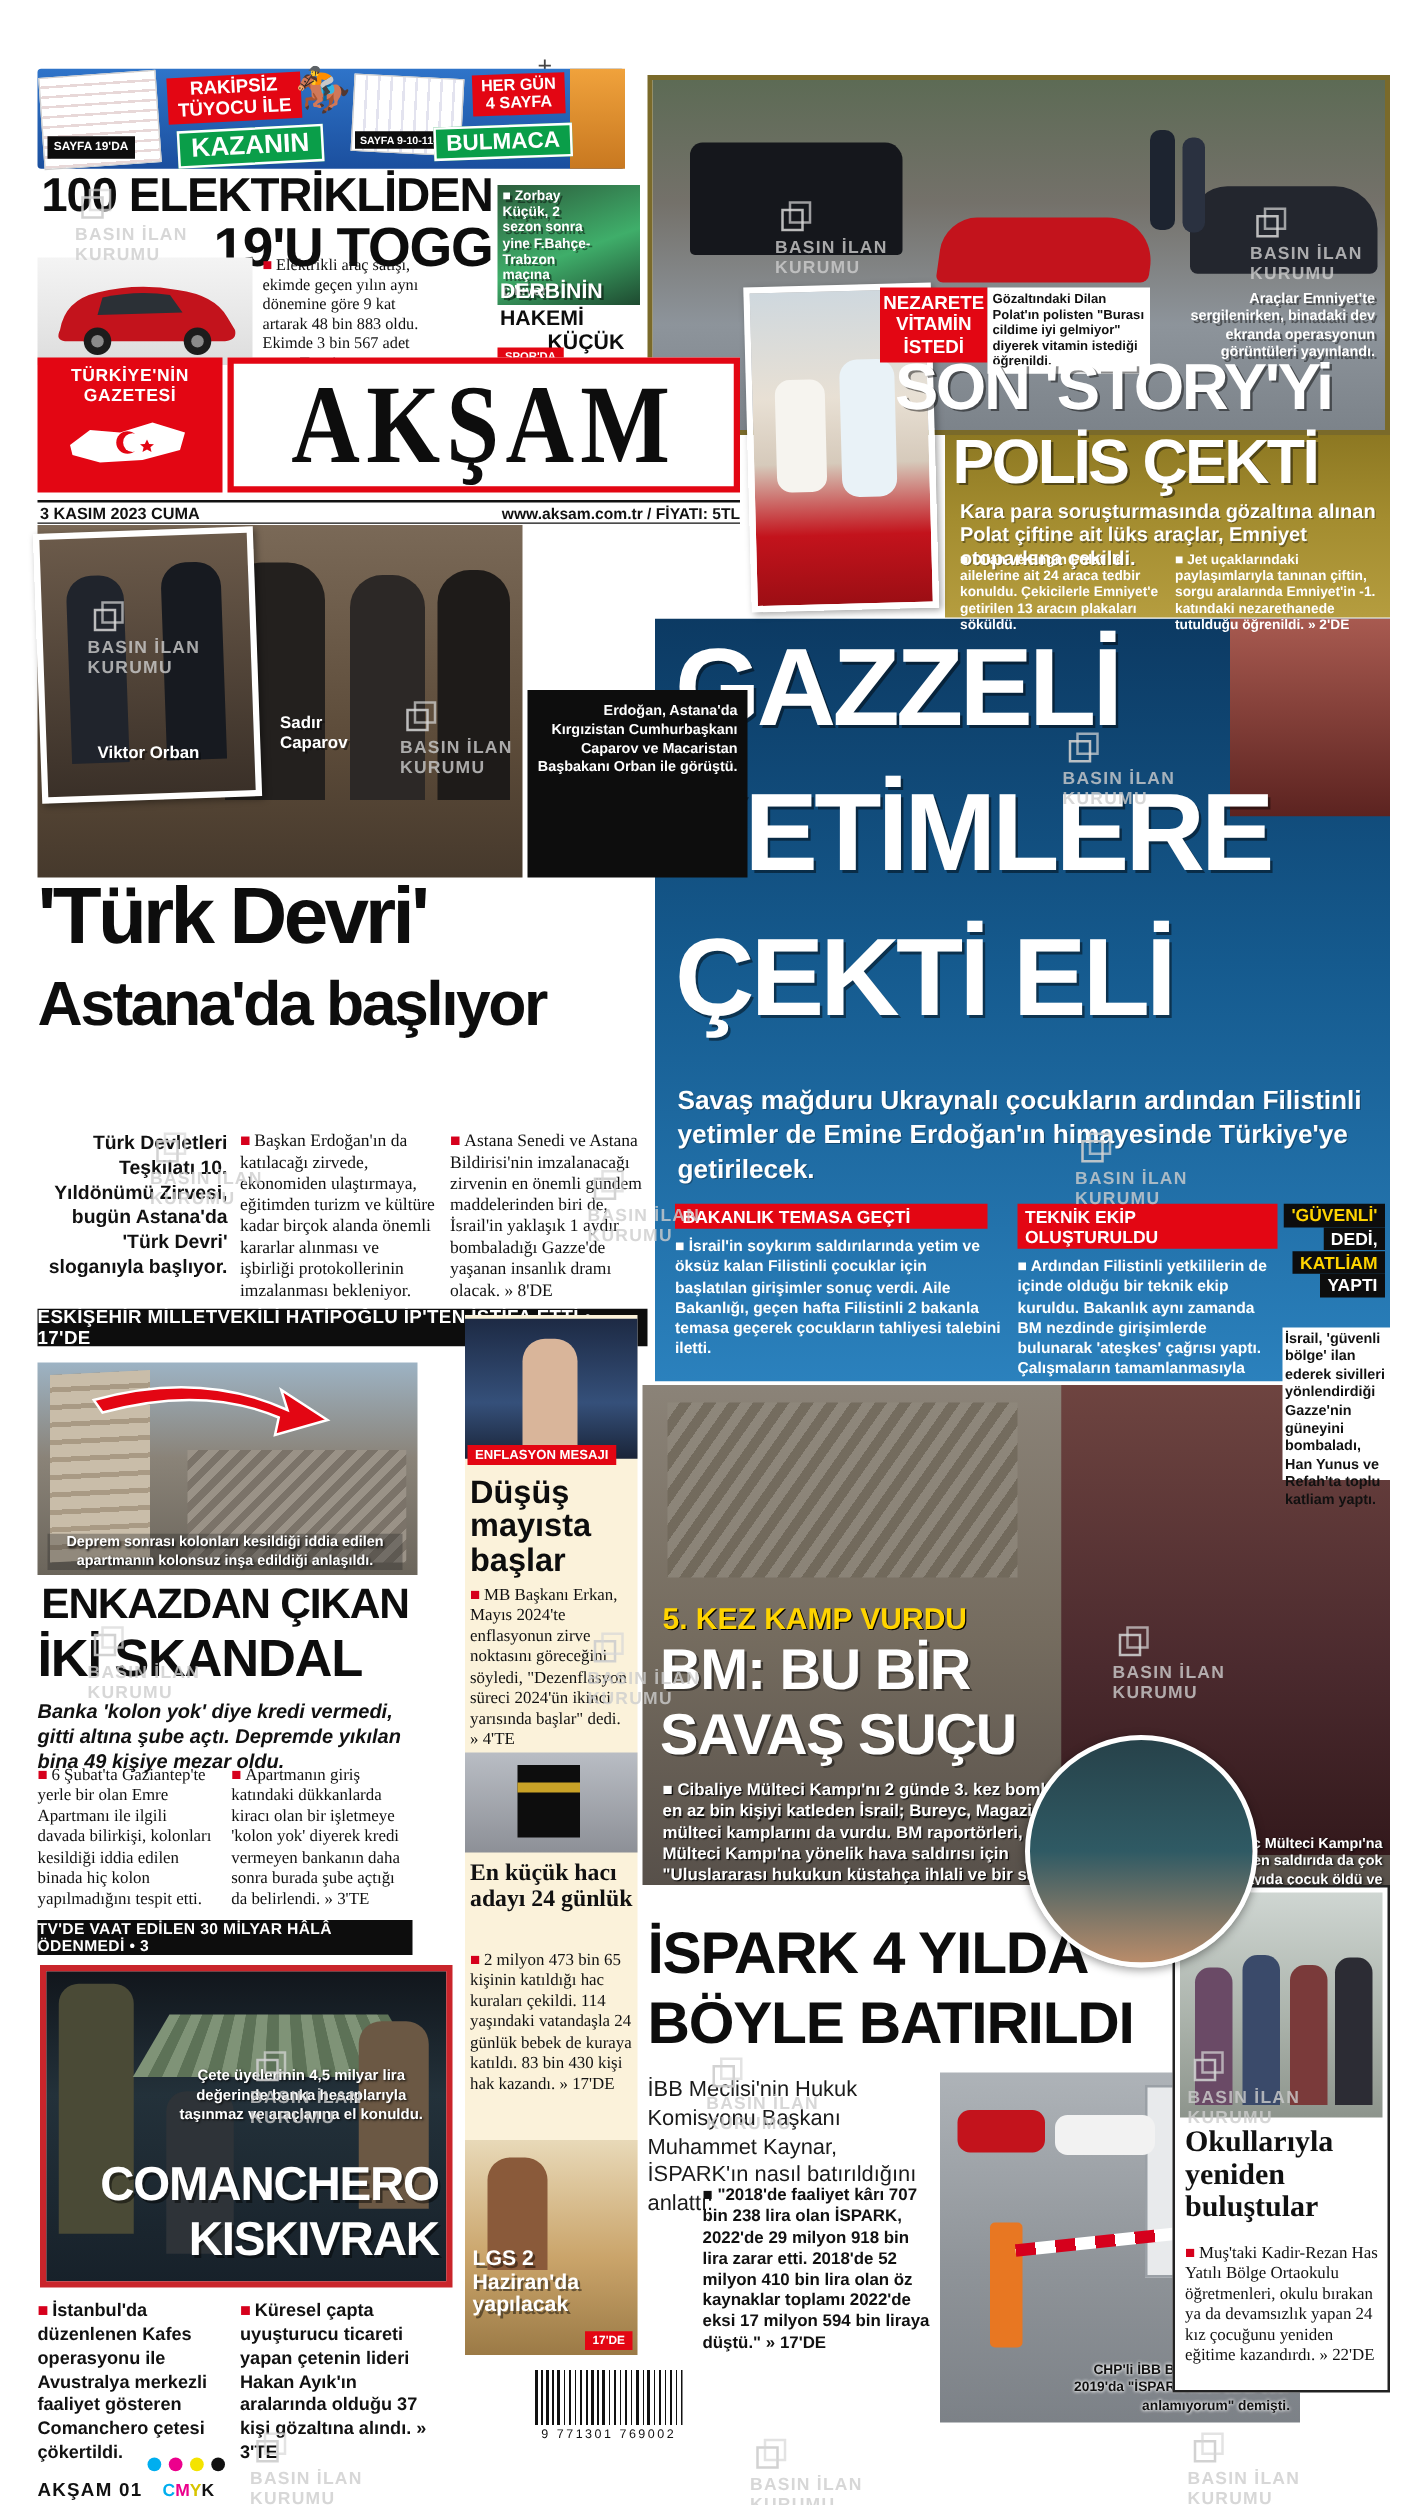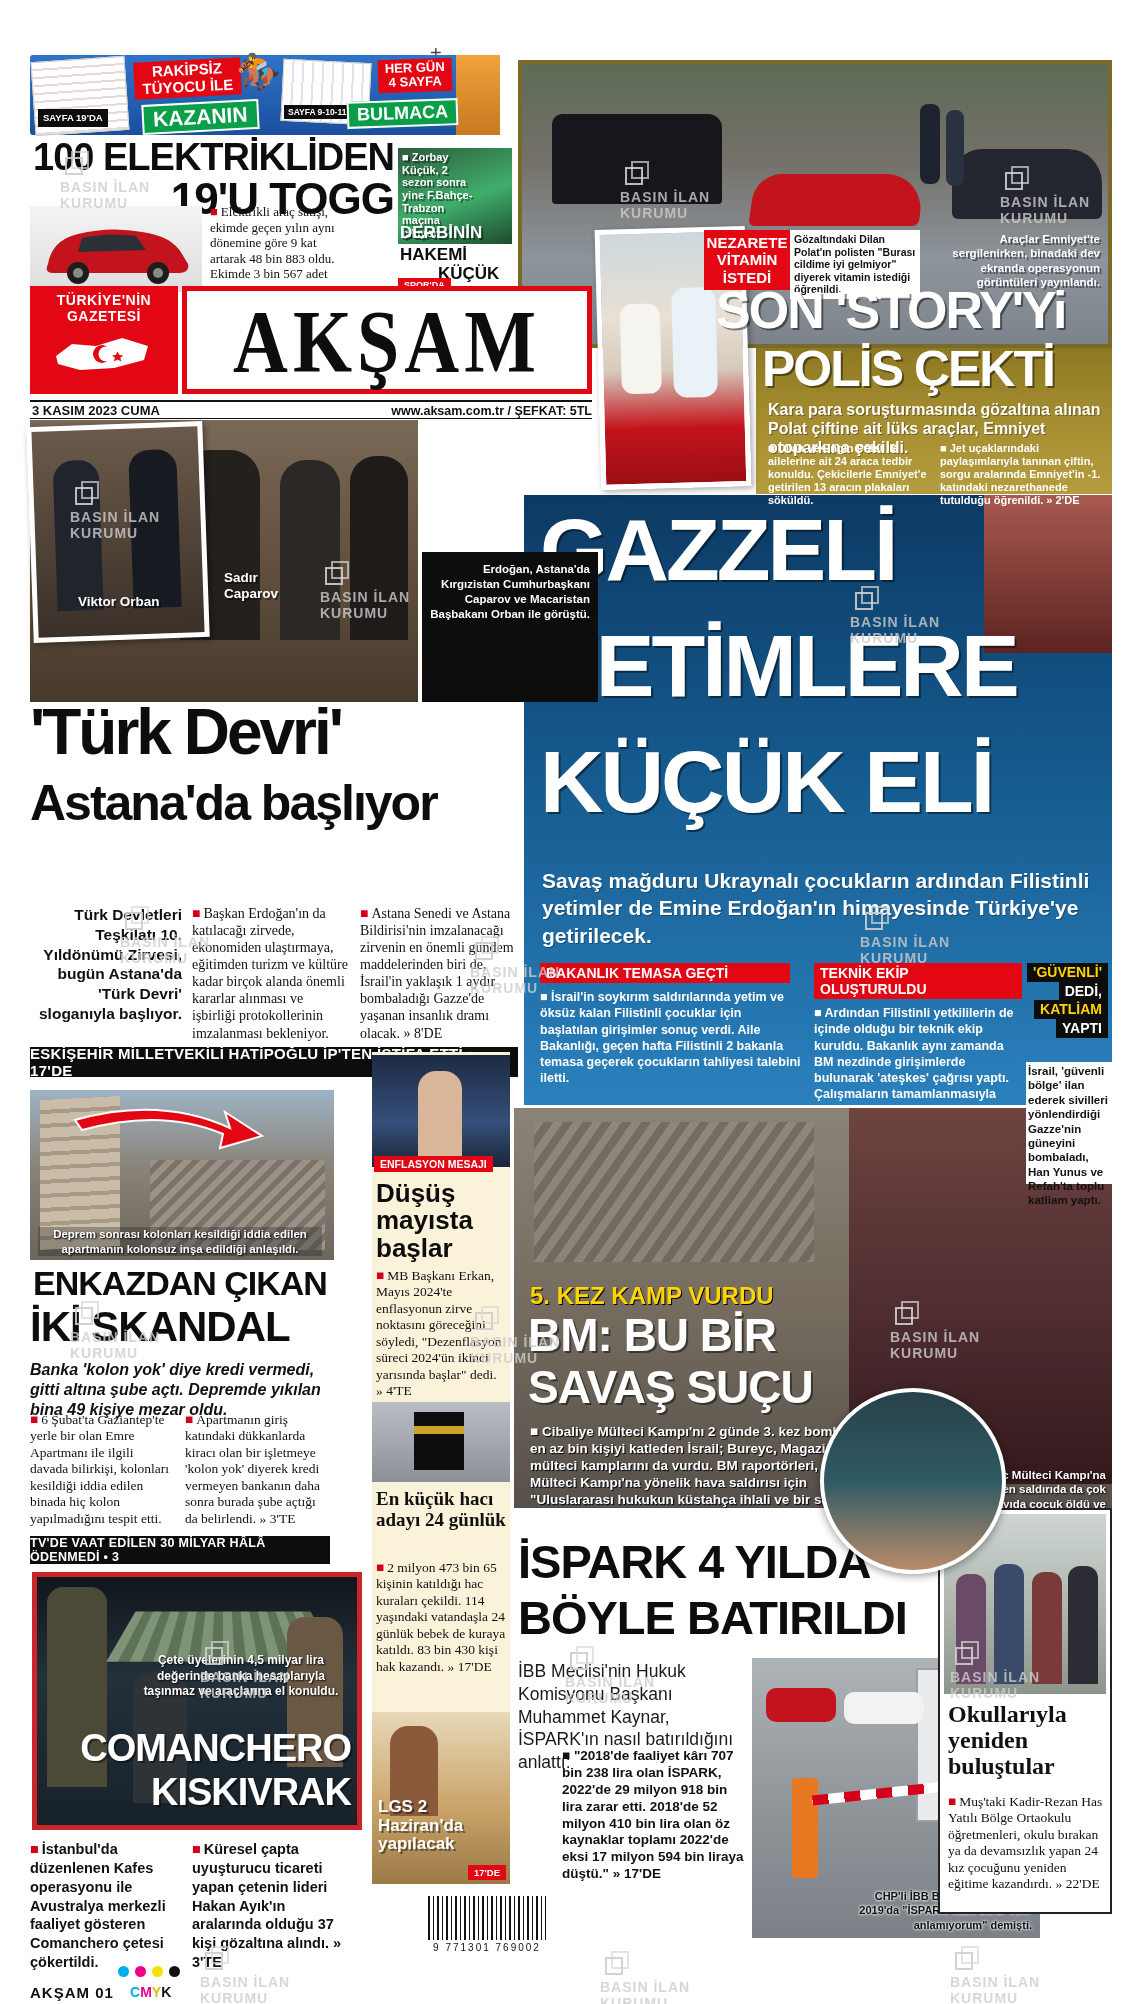--- a/index.html
+++ b/index.html
@@ -121,21 +121,21 @@
       <path d="M72 24 l2.2 4.4 4.8.4-3.6 3 1.1 4.6-4.5-2.5-4.5 2.5 1.1-4.6-3.6-3 4.8-.4 Z" fill="#e30613" transform="scale(.8) translate(20 8)"></path>
     </svg>
   </div>
   <div class="abs" style="left:182px;top:286px;width:410px;height:108px;border:5px solid #e30613;box-sizing:border-box;
        display:flex;align-items:center;justify-content:center;background:#fff;">
     <div class="serif" style="font-weight:900;font-size:76px;letter-spacing:5px;transform:scaleY(1.18);color:#0d0d0d;">AKŞAM</div>
   </div>
   <div class="abs" style="left:30px;top:400px;width:562px;height:2px;background:#111;"></div>
   <div class="abs" style="left:30px;top:418px;width:562px;height:1px;background:#111;"></div>
   <div class="abs" style="left:32px;top:403px;font-size:13px;font-weight:700;">3 KASIM 2023 CUMA</div>
-  <div class="abs" style="left:350px;top:404px;width:242px;text-align:right;font-size:12.5px;font-weight:700;">www.aksam.com.tr / ŞEFKAT: 5TL</div>
+  <div class="abs" style="left:350px;top:404px;width:242px;text-align:right;font-size:12.5px;font-weight:700;">www.aksam.com.tr / FİYATI: 5TL</div>
 
   <div class="photo" style="left:30px;top:420px;width:388px;height:282px;background:linear-gradient(180deg,#7a6957 0%,#5d4c3a 60%,#46392c 100%);">
     <div class="abs" style="left:150px;top:30px;width:80px;height:190px;background:#23201e;border-radius:30px 30px 0 0;"></div>
     <div class="abs" style="left:250px;top:40px;width:60px;height:180px;background:#2c2826;border-radius:26px 26px 0 0;"></div>
     <div class="abs" style="left:320px;top:36px;width:58px;height:184px;background:#1e1b19;border-radius:26px 26px 0 0;"></div>
   </div>
   <div class="photo" style="left:30px;top:424px;width:176px;height:216px;border:5px solid #fff;box-sizing:border-box;
        transform:rotate(-2deg);box-shadow:2px 2px 6px rgba(0,0,0,.4);
        background:linear-gradient(180deg,#6b5a4a,#3a3028);">
     <div class="abs" style="left:20px;top:30px;width:46px;height:150px;background:#20242c;border-radius:20px 20px 0 0;"></div>
@@ -149,21 +149,21 @@
   <div class="abs hl" style="left:30px;top:778px;font-size:50px;letter-spacing:-2px;">Astana'da başlıyor</div>
   <div class="abs" style="left:30px;top:905px;width:152px;font-size:15.5px;font-weight:800;line-height:1.28;text-align:right;">Türk Devletleri Teşkilatı 10. Yıldönümü Zirvesi, bugün Astana'da 'Türk Devri' sloganıyla başlıyor.</div>
   <div class="abs serif rb" style="left:192px;top:905px;width:158px;font-size:14px;line-height:1.22;"><span class="sq">■</span>Başkan Erdoğan'ın da katılacağı zirvede, ekonomiden ulaştırmaya, eğitimden turizm ve kültüre kadar birçok alanda önemli kararlar alınması ve işbirliği protokollerinin imzalanması bekleniyor.</div>
   <div class="abs serif rb" style="left:360px;top:905px;width:158px;font-size:14px;line-height:1.22;"><span class="sq">■</span>Astana Senedi ve Astana Bildirisi'nin imzalanacağı zirvenin en önemli gündem maddelerinden biri de, İsrail'in yaklaşık 1 aydır bombaladığı Gazze'de yaşanan insanlık dramı olacak. » 8'DE</div>
   <div class="bar" style="left:30px;top:1047px;width:488px;height:30px;font-size:15px;">ESKİŞEHİR  MİLLETVEKİLİ HATİPOĞLU İP'TEN İSTİFA ETTİ • 17'DE</div>
 
   <div class="abs bluepanel" style="left:524px;top:495px;width:588px;height:610px;">
     <div class="photo" style="right:0;top:0;width:128px;height:158px;background:linear-gradient(180deg,#a85a50,#5c2320);"></div>
     <div class="hl wht shadow" style="position:absolute;left:16px;top:10px;font-size:88px;letter-spacing:-3px;color:#fff;">GAZZELİ</div>
     <div class="hl wht shadow" style="position:absolute;left:16px;top:126px;font-size:88px;letter-spacing:-3px;color:#fff;">YETİMLERE</div>
-    <div class="hl wht shadow" style="position:absolute;left:16px;top:242px;font-size:88px;letter-spacing:-3px;color:#fff;">KÜÇÜK ELİ</div>
+    <div class="hl wht shadow" style="position:absolute;left:16px;top:242px;font-size:88px;letter-spacing:-3px;color:#fff;">ÇEKTİ ELİ</div>
     <div class="abs wht" style="left:18px;top:372px;width:552px;font-size:21px;font-weight:800;line-height:1.3;text-shadow:1px 1px 0 rgba(0,0,0,.3);">Savaş mağduru Ukraynalı çocukların ardından Filistinli yetimler de Emine Erdoğan'ın himayesinde Türkiye'ye getirilecek.</div>
     <div class="abs" style="left:16px;top:468px;width:262px;">
       <div class="redbox tag" style="font-size:14px;width:238px;">BAKANLIK TEMASA GEÇTİ</div>
       <div class="wht" style="margin-top:6px;font-size:12.5px;font-weight:700;line-height:1.3;">■ İsrail'in soykırım saldırılarında yetim ve öksüz kalan Filistinli çocuklar için başlatılan girişimler sonuç verdi. Aile Bakanlığı, geçen hafta Filistinli 2 bakanla temasa geçerek çocukların tahliyesi talebini iletti.</div>
     </div>
     <div class="abs" style="left:290px;top:468px;width:212px;">
       <div class="redbox tag" style="font-size:14px;width:196px;">TEKNİK EKİP OLUŞTURULDU</div>
       <div class="wht" style="margin-top:6px;font-size:12.5px;font-weight:700;line-height:1.3;">■ Ardından Filistinli yetkililerin de içinde olduğu bir teknik ekip kuruldu. Bakanlık aynı zamanda BM nezdinde girişimlerde bulunarak 'ateşkes' çağrısı yaptı. Çalışmaların tamamlanmasıyla tahliye başlayacak. » 13'TE</div>
     </div>
     <div class="abs" style="right:4px;top:468px;width:86px;text-align:right;line-height:1.05;">

